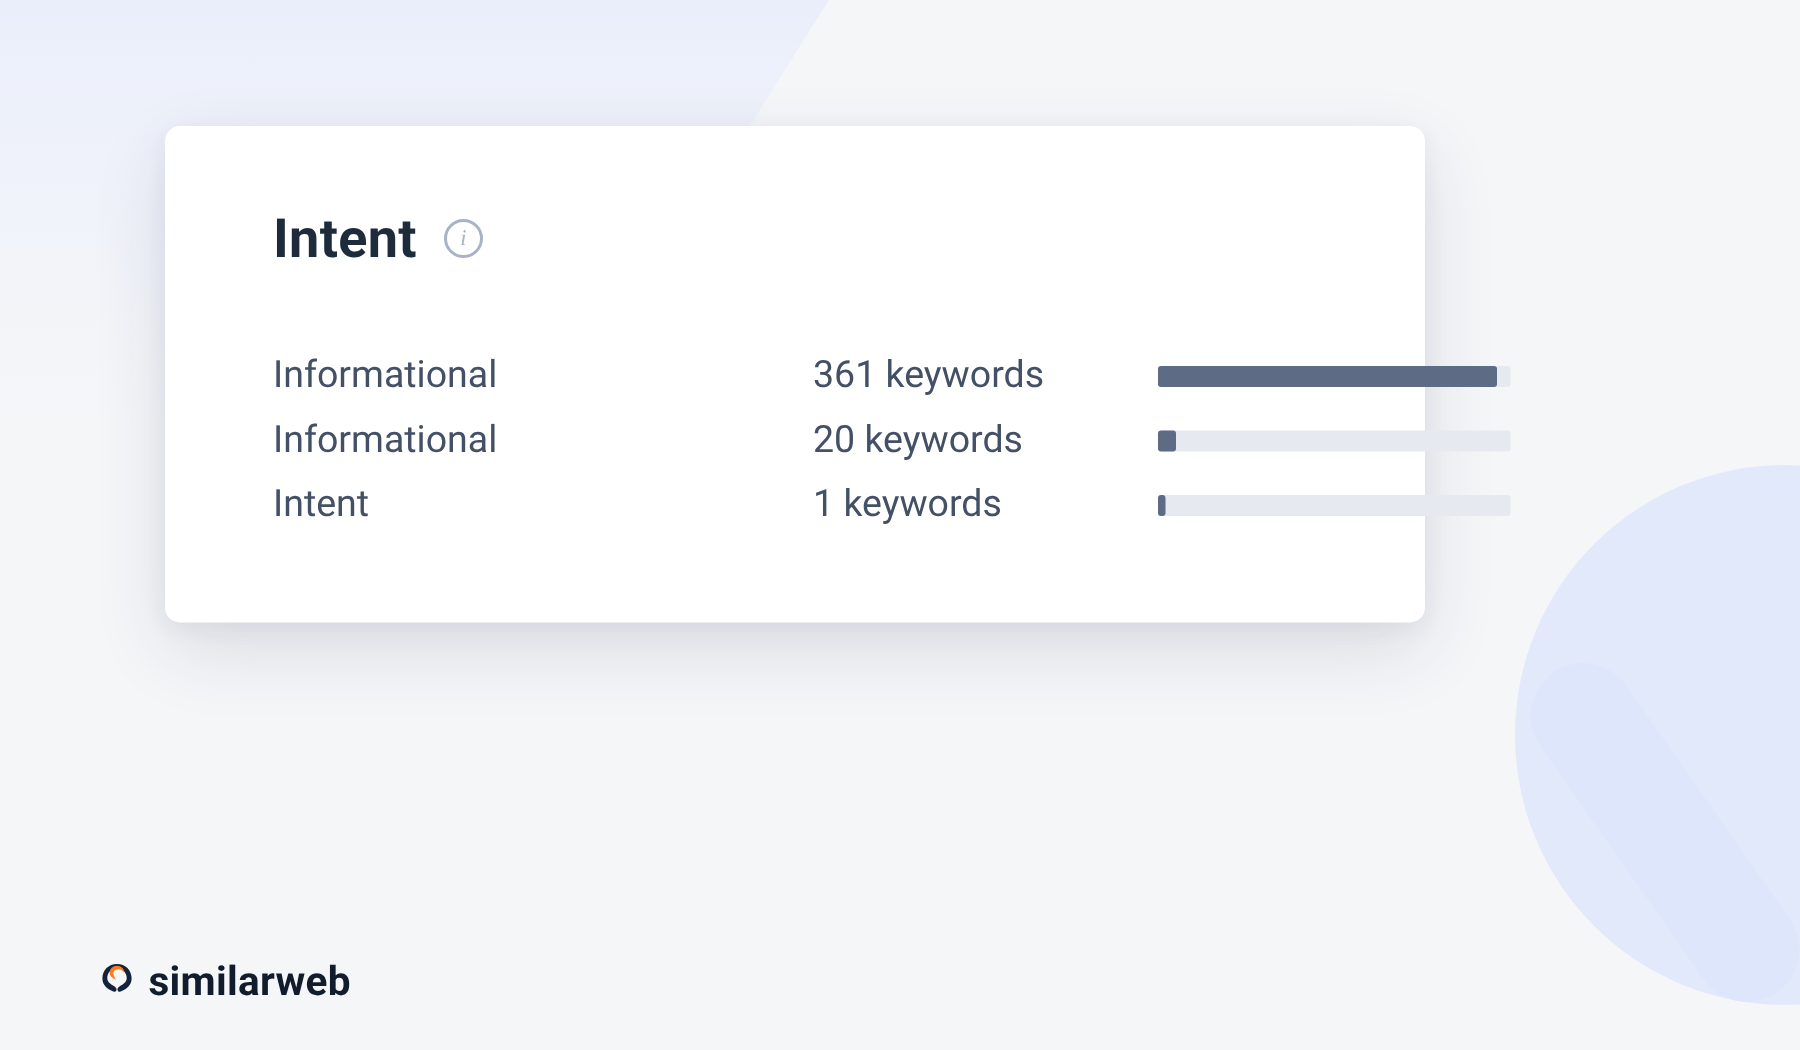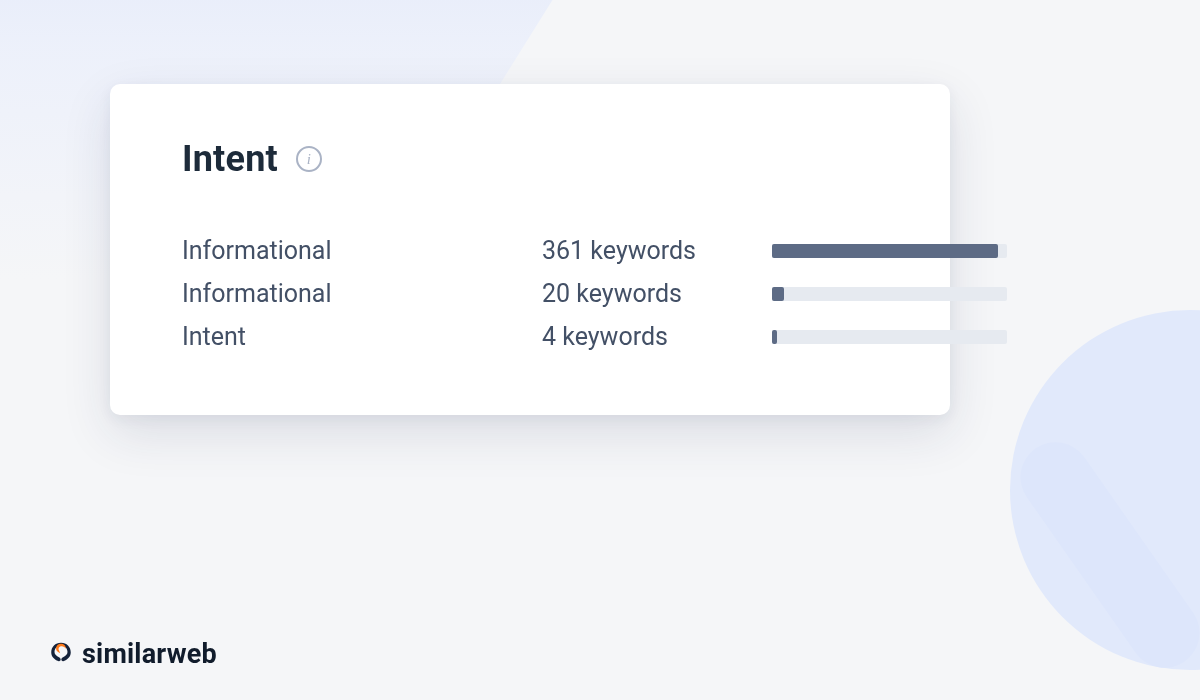--- a/index.html
+++ b/index.html
@@ -71,21 +71,21 @@
   .rows { display: flex; flex-direction: column; gap: 14px; }
   .row { display: flex; align-items: center; font-size: 25px; color: #435066; }
   .row-label { flex: 0 0 360px; }
   .row-count { flex: 0 0 230px; }
   .row-bar { flex: 0 0 235px; position: relative; height: 14px; }
   .bar-track { position: absolute; inset: 0; background: #e6eaf0; border-radius: 2px; }
   .bar-fill { position: absolute; left:0; top:0; bottom:0; background: #5d6b85; border-radius: 2px; }
 
   .logo {
     position: absolute;
-    left: 48px; bottom: 30px;
+    left: 65px; bottom: 30px;
     display: flex; align-items: center; gap: 8px;
   }
   .logo-mark { width: 26px; height: 26px; }
   .logo-text { font-size: 27px; font-weight: 700; color: #111c2c; letter-spacing: .2px; }
 </style>
 </head>
 <body>
 
 <div class="bg-tri"></div>
 <div class="bg-blob"></div>
@@ -109,21 +109,21 @@
     <div class="row">
       <div class="row-label">Informational</div>
       <div class="row-count">20 keywords</div>
       <div class="row-bar">
         <div class="bar-track"></div>
         <div class="bar-fill" style="width:5%"></div>
       </div>
     </div>
     <div class="row">
       <div class="row-label">Intent</div>
-      <div class="row-count">4 keywords</div>
+      <div class="row-count">1 keywords</div>
       <div class="row-bar">
         <div class="bar-track"></div>
         <div class="bar-fill" style="width:2%"></div>
       </div>
     </div>
   </div>
 </div>
 
 <div class="logo">
   <svg class="logo-mark" viewBox="0 0 64 64">

